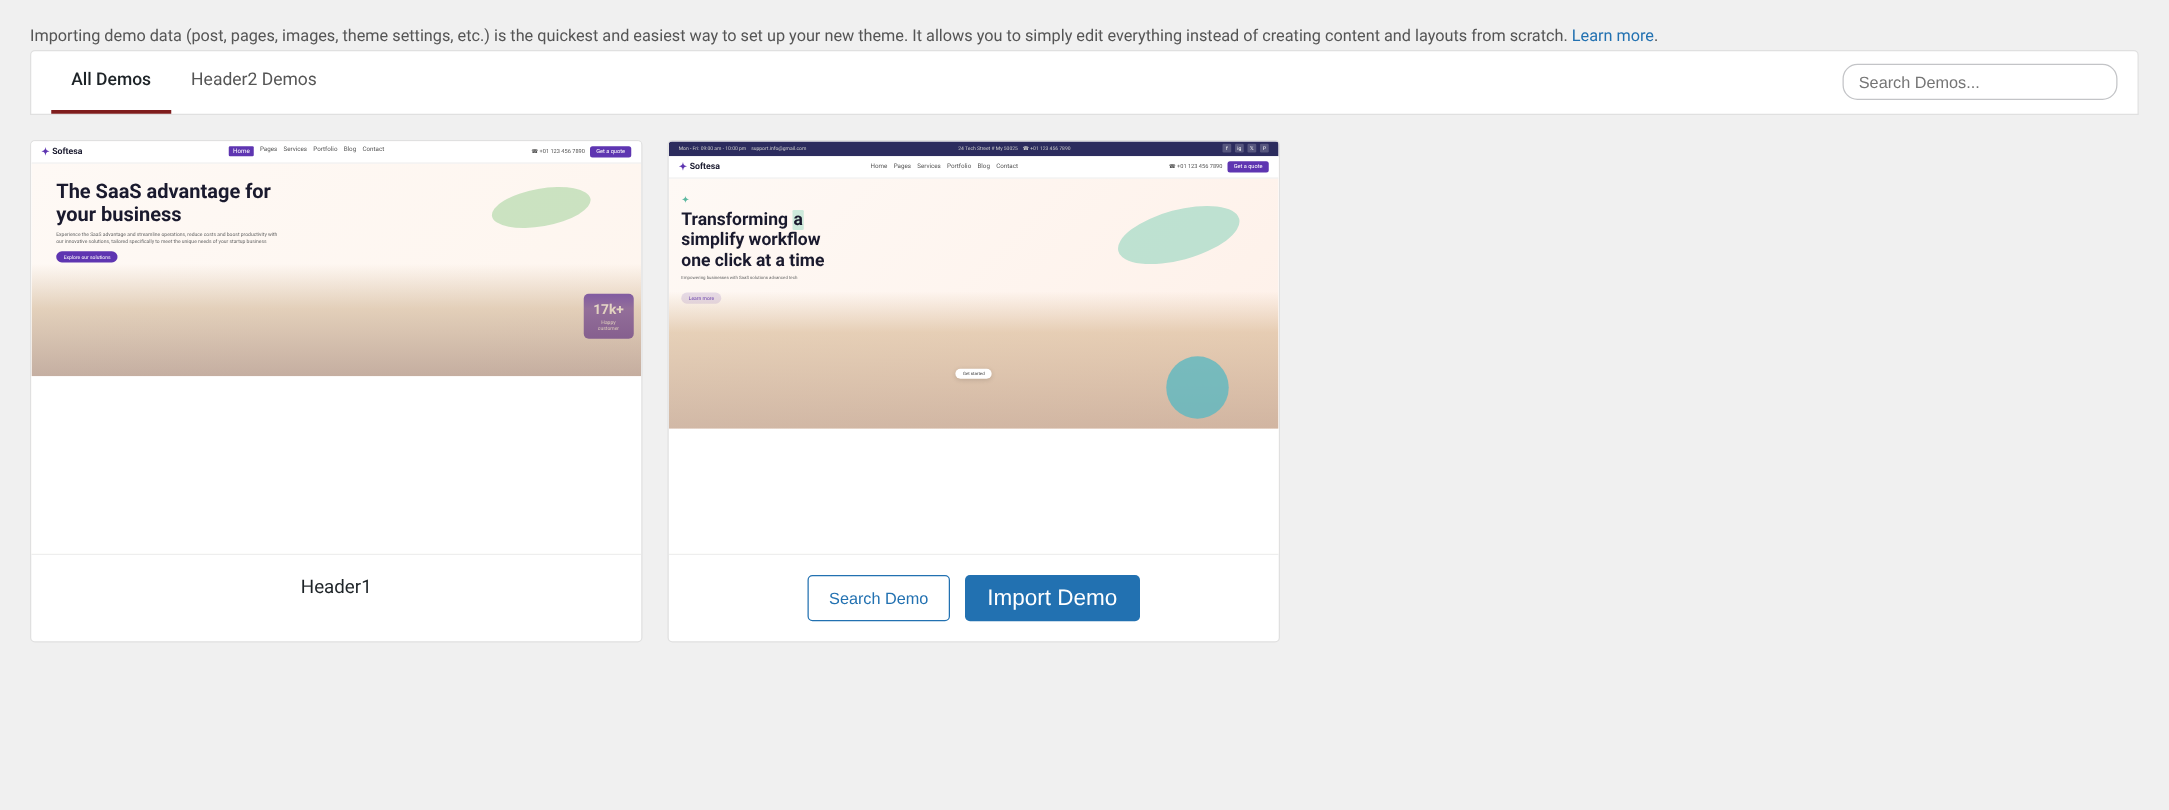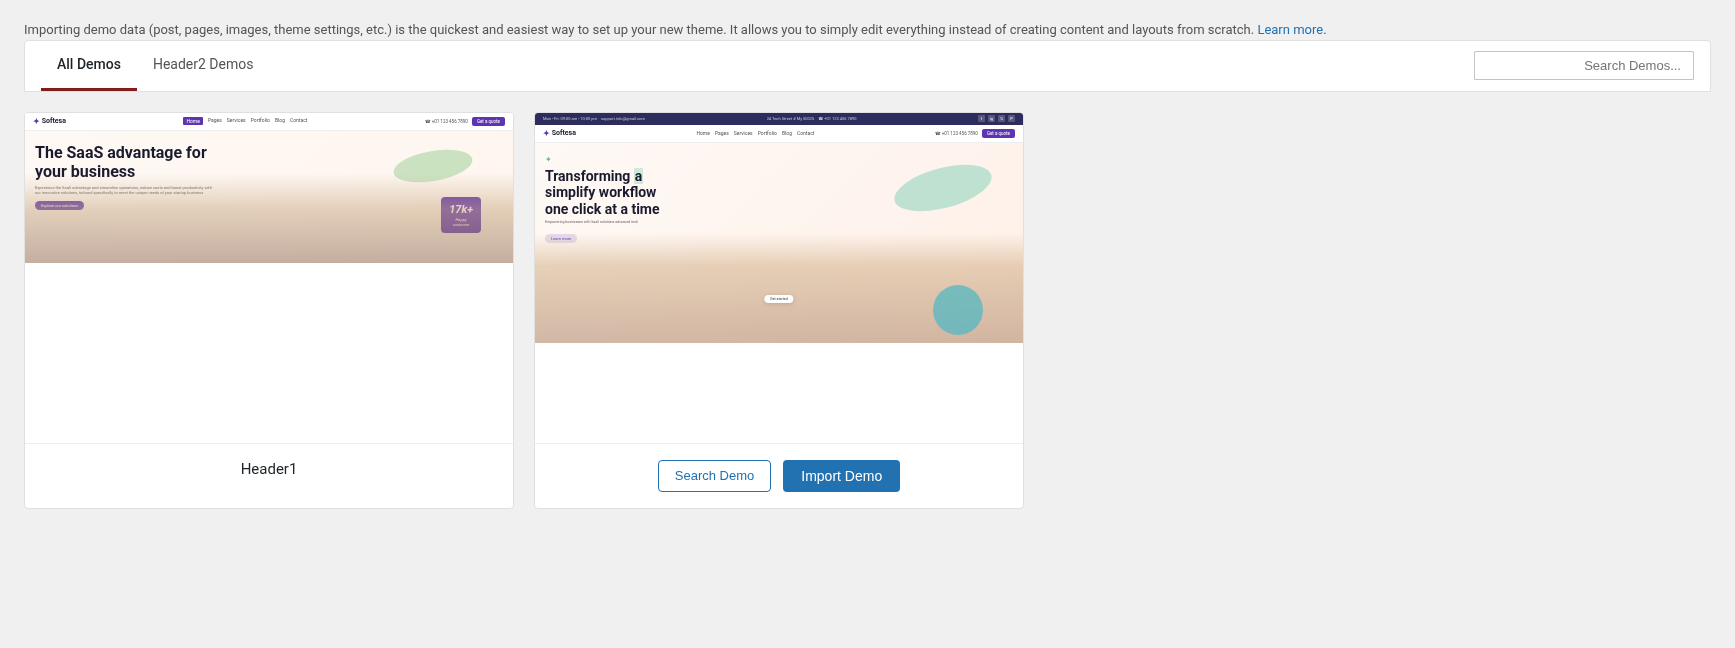--- a/index.html
+++ b/index.html
@@ -56,27 +56,26 @@
     }
 
     .tab-item.active {
       color: #1d2327;
       font-weight: 500;
       border-bottom: 3px solid #7f1d1d;
     }
 
     .search-input {
       border: 1px solid #c3c4c7;
-      border-radius: 1px;
+      border-radius: 12px;
       padding: 6px 12px;
       font-size: 13px;
       width: 220px;
       color: #0f172a;
       outline: none;
-      text-align: right;
     }
 
     .demos-grid {
       display: flex;
       gap: 20px;
       padding: 20px 0;
       max-width: 100%;
     }
 
     .demo-card {
@@ -119,21 +118,21 @@
       font-size: 13px;
       cursor: pointer;
     }
 
     .btn-import {
       background: #2271b1;
       color: #fff;
       border: none;
       padding: 8px 18px;
       border-radius: 4px;
-      font-size: 14px;
+      font-size: 18px;
       cursor: pointer;
       font-weight: 500;
     }
 
     
     .mockup-1 {
       width: 100%;
       height: 100%;
       background: #fff;
       font-size: 5px;
@@ -186,22 +185,22 @@
       font-size: 4.5px;
     }
 
     .m1-nav-phone {
       font-size: 4.5px;
       color: #555;
     }
 
     .m1-hero {
       background: linear-gradient(135deg, #fef9f5 0%, #fef5ee 100%);
-      padding: 12px 10px 0 10px;
-      height: 132px;
+      padding: 12px 10px 0 20px;
+      height: 170px;
       position: relative;
       overflow: hidden;
     }
 
     .m1-hero-title {
       font-size: 16px;
       font-weight: bold;
       color: #1a1a2e;
       line-height: 1.2;
       margin-bottom: 4px;
@@ -232,27 +231,26 @@
       color: #fff;
       font-size: 4px;
       padding: 2px 6px;
       border-radius: 8px;
       display: inline-block;
     }
 
     .m1-badge {
       position: absolute;
       bottom: 30px;
-      right: 32px;
+      right: 6px;
       background: #5e35b1;
       color: #fff;
       padding: 6px 8px;
       border-radius: 4px;
       text-align: center;
-      font-style: italic;
     }
 
     .m1-badge-num {
       font-size: 11px;
       font-weight: bold;
       display: block;
     }
 
     .m1-badge-text {
       font-size: 4px;

